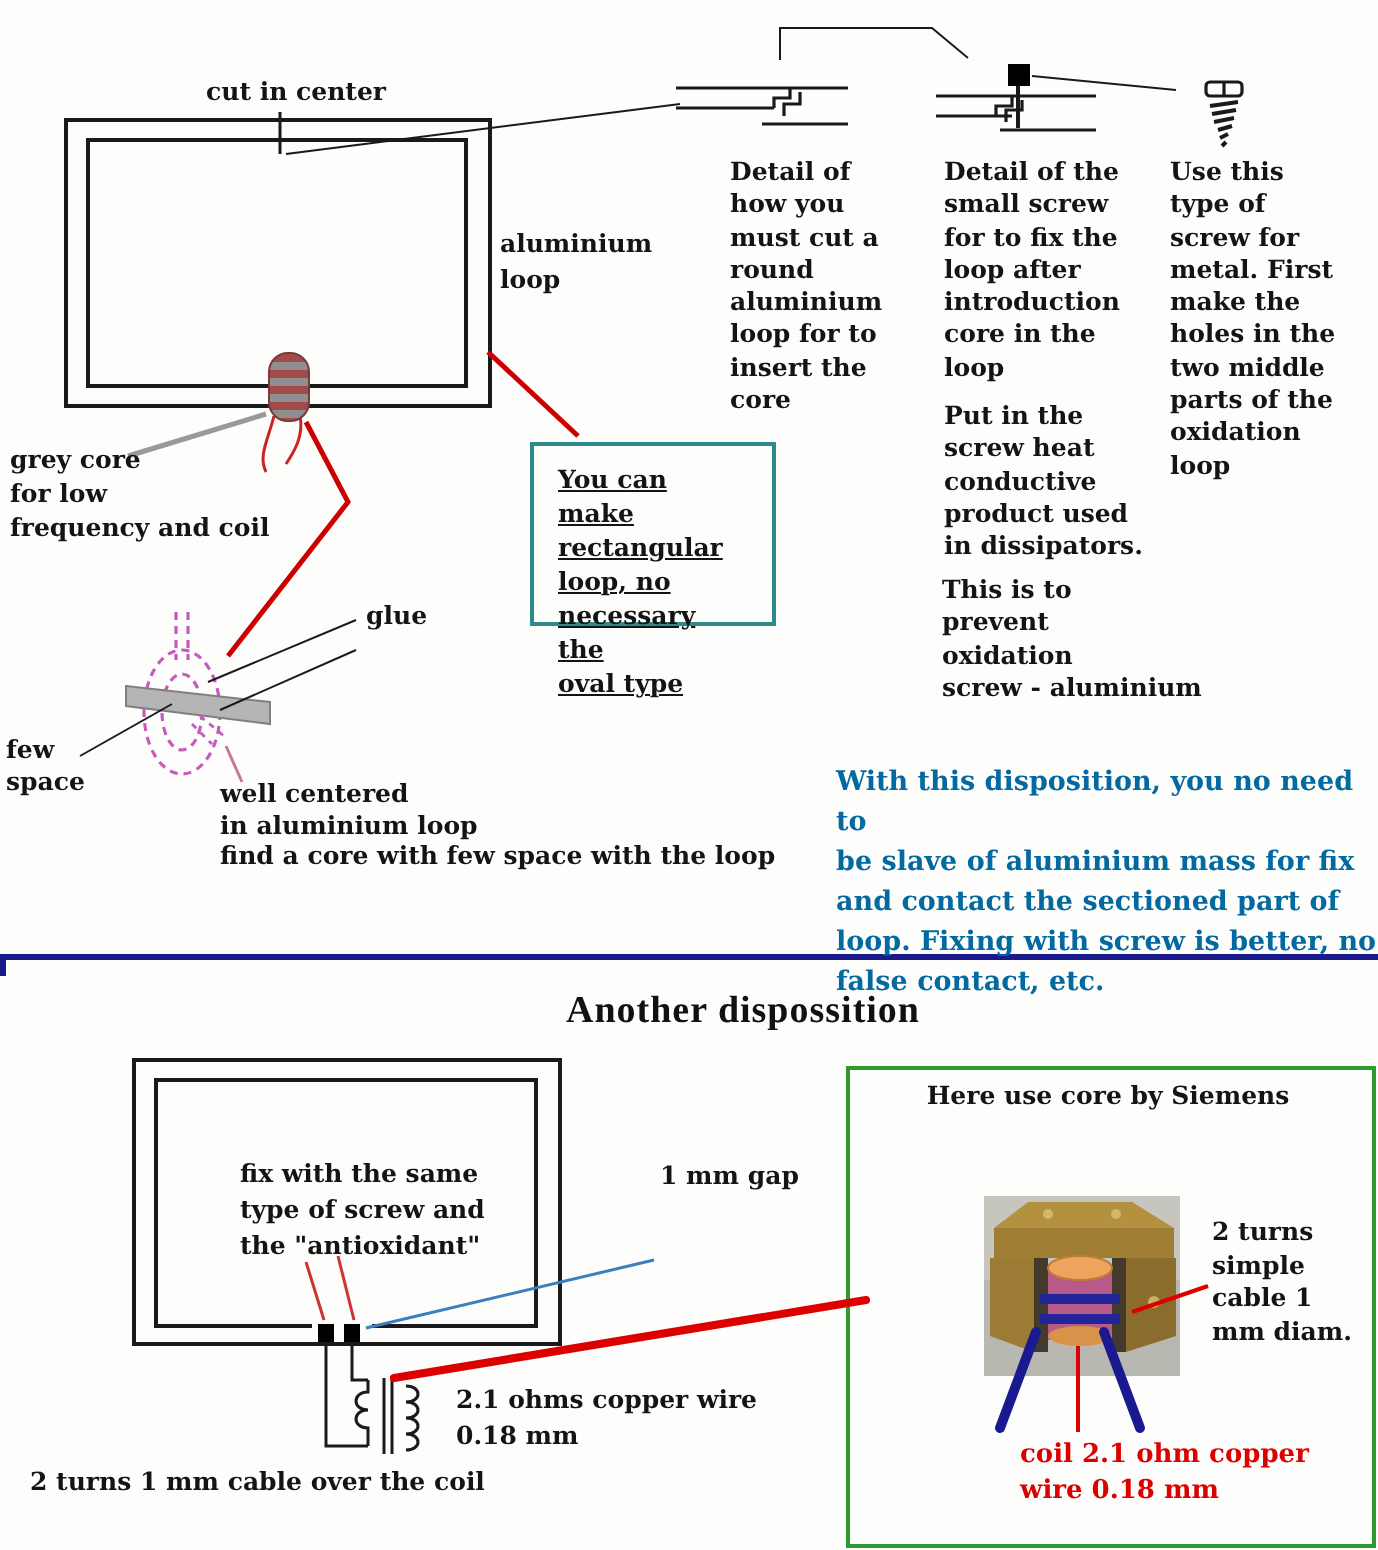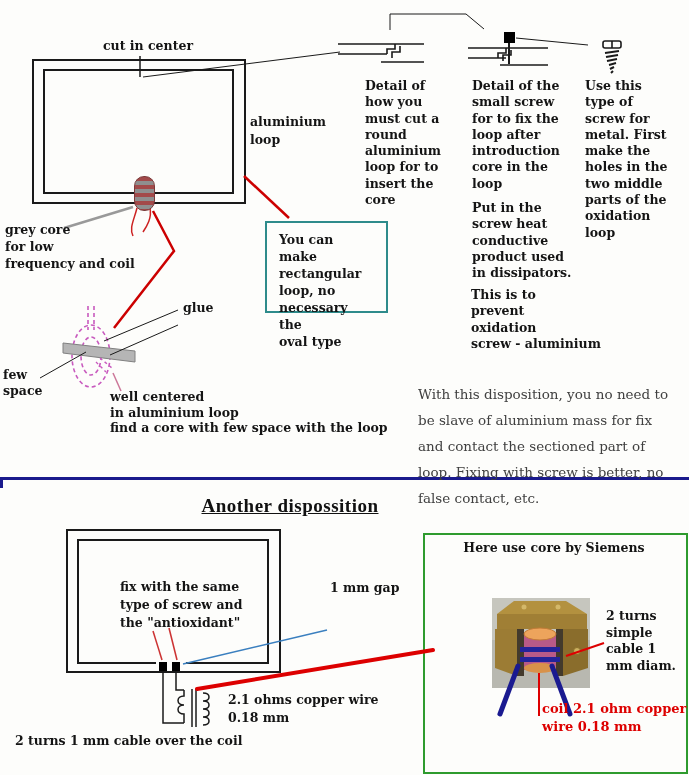--- a/index.html
+++ b/index.html
@@ -4,31 +4,31 @@
 <style>
   html,body{margin:0;padding:0;background:#fff;}
   #canvas{position:relative;width:689px;height:775px;background:#fdfdfb;overflow:hidden;
           font-family:"DejaVu Serif", serif;}
   svg.art{position:absolute;left:0;top:0;pointer-events:none;}
   .lbl{position:absolute;font-weight:bold;font-size:12.5px;line-height:16.3px;color:#141414;
        white-space:pre-line;}
   .lbl.small-lh{line-height:17px;}
   .red{color:#dd0000;}
   .note-box{position:absolute;border:2px solid #2e8b8b;background:transparent;}
-  .note-box .lbl{position:static;padding:8px 12px 0 12px;line-height:17px;}
+  .note-box .lbl{position:static;padding:8px 12px 0 12px;line-height:17px;text-decoration:underline;}
   .green-box{position:absolute;left:423px;top:533px;width:261px;height:237px;
              border:2px solid #2e9b2e;background:transparent;}
-  .heading{position:absolute;left:120px;top:495px;width:340px;text-align:center;
+  .heading{position:absolute;left:120px;top:495px;width:340px;text-align:right;
            font-family:"Liberation Serif", serif;font-weight:bold;font-size:19px;
-           letter-spacing:.5px;color:#111;text-decoration:underline;}
+           letter-spacing:.5px;color:#111;}
   .striped-core{position:absolute;left:134px;top:176px;width:19px;height:33px;
                 border-radius:10px;border:1px solid #7a3a3a;
                 background:repeating-linear-gradient(180deg,#a34a4a 0 4px,#8f8f8f 4px 8px);}
-  .red-note{position:absolute;left:418px;top:381px;width:272px;font-weight:normal;
-            font-size:13.5px;line-height:26px;color:#404040;white-space:pre-line;}
+  .red-note{position:absolute;left:418px;top:381px;width:272px;font-weight:bold;
+            font-size:13.5px;line-height:20px;color:#0369a1;white-space:pre-line;}
 </style>
 </head>
 <body>
 
 <div id="canvas">
 
   <div class="green-box"></div>
 
   <svg class="art" width="689" height="775" viewBox="0 0 689 775">
 
@@ -223,16 +223,16 @@
   <div class="lbl" style="left:330px;top:580px;">1 mm gap</div>
   <div class="lbl" style="left:228px;top:691px;line-height:18px;">2.1 ohms copper wire
 0.18 mm</div>
   <div class="lbl" style="left:15px;top:733px;">2 turns 1 mm cable over the coil</div>
 
   <div class="lbl" style="left:433px;top:540px;width:242px;text-align:center;">Here use core by Siemens</div>
   <div class="lbl" style="left:606px;top:608px;line-height:16.5px;">2 turns
 simple
 cable  1
 mm diam.</div>
-  <div class="lbl red" style="left:510px;top:700px;font-size:13px;line-height:18px;margin-left:32px;">coil 2.1 ohm copper
+  <div class="lbl red" style="left:510px;top:719px;font-size:13px;line-height:18px;">coil 2.1 ohm copper
 wire 0.18 mm</div>
 
 </div>
 
 </body></html>

